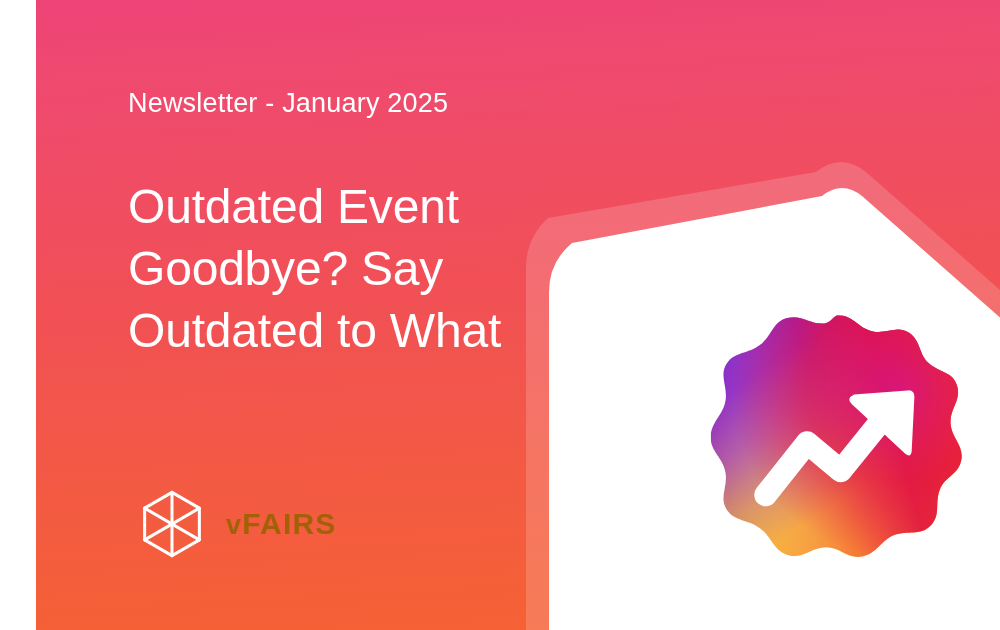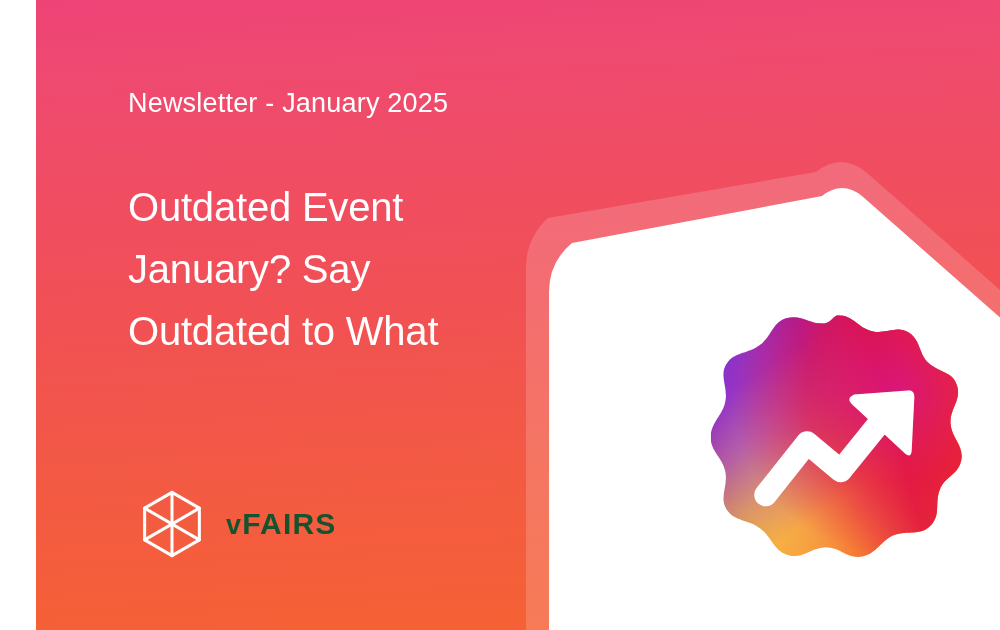--- a/index.html
+++ b/index.html
@@ -62,38 +62,38 @@
     letter-spacing: 0.2px;
     white-space: nowrap;
   }
 
   .headline {
     position: absolute;
     top: 176px;
     left: 0;
     width: 400px;
     color: #ffffff;
-    font-size: 40px;
+    font-size: 48px;
     font-weight: 400;
     line-height: 62px;
     letter-spacing: -0.2px;
   }
 
   
   .logo {
     position: absolute;
     top: 488px;
     left: 8px;
     display: flex;
     align-items: center;
     gap: 18px;
   }
   .logo-mark { display: block; width: 72px; height: 72px; }
   .logo-word {
-    color: #14532d;
+    color: #a16207;
     font-size: 30px;
     font-weight: 700;
     letter-spacing: 1.2px;
     line-height: 1;
   }
   .logo-word .v-lower { font-size: 27px; }
 
   
   .badge {
     position: absolute;
@@ -136,21 +136,21 @@
                L 1010 630 Z" fill="#ffffff"></path>
     </g>
   </svg>
 
   <div class="content">
 
     <div class="eyebrow">Newsletter - January 2025</div>
 
     <div class="headline">
       <div>Outdated Event</div>
-      <div>January? Say</div>
+      <div>Goodbye? Say</div>
       <div>Outdated to What</div>
     </div>
 
     <div class="logo">
       <svg class="logo-mark" viewBox="0 0 100 100">
         <g fill="none" stroke="#ffffff" stroke-width="4.2" stroke-linecap="round" stroke-linejoin="round">
           <polygon points="50,6 88,28 88,72 50,94 12,72 12,28"></polygon>
           <line x1="50" y1="6" x2="50" y2="94"></line>
           <line x1="12" y1="28" x2="88" y2="72"></line>
           <line x1="88" y1="28" x2="12" y2="72"></line>

